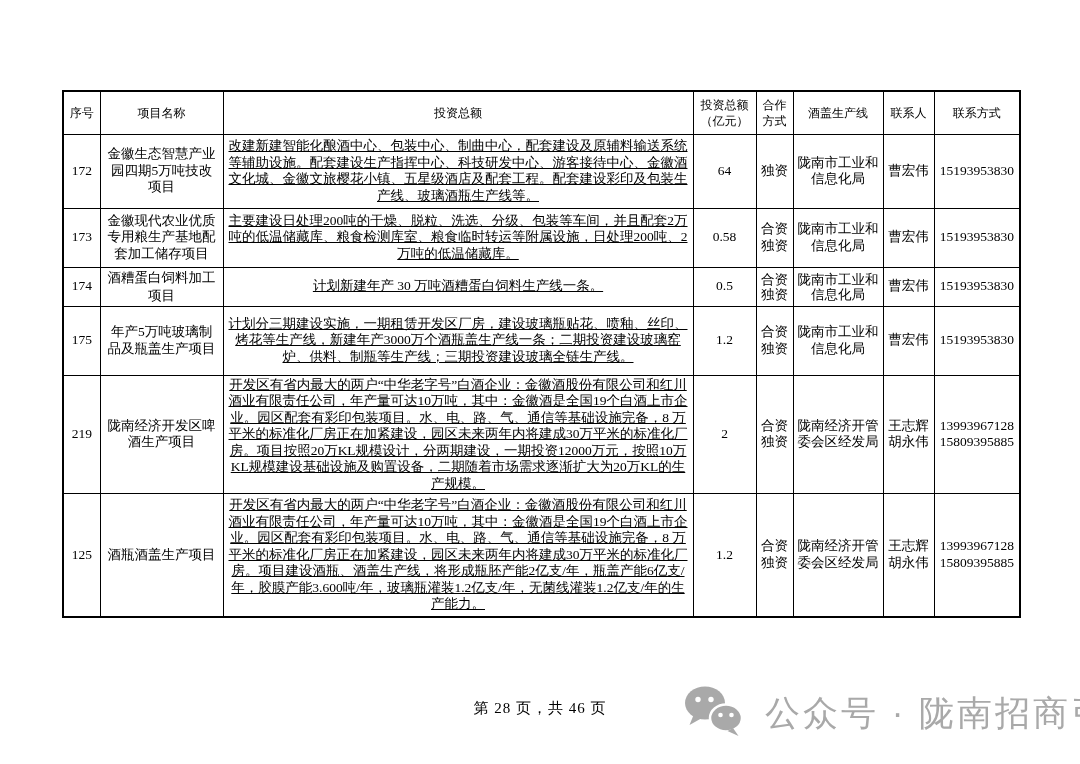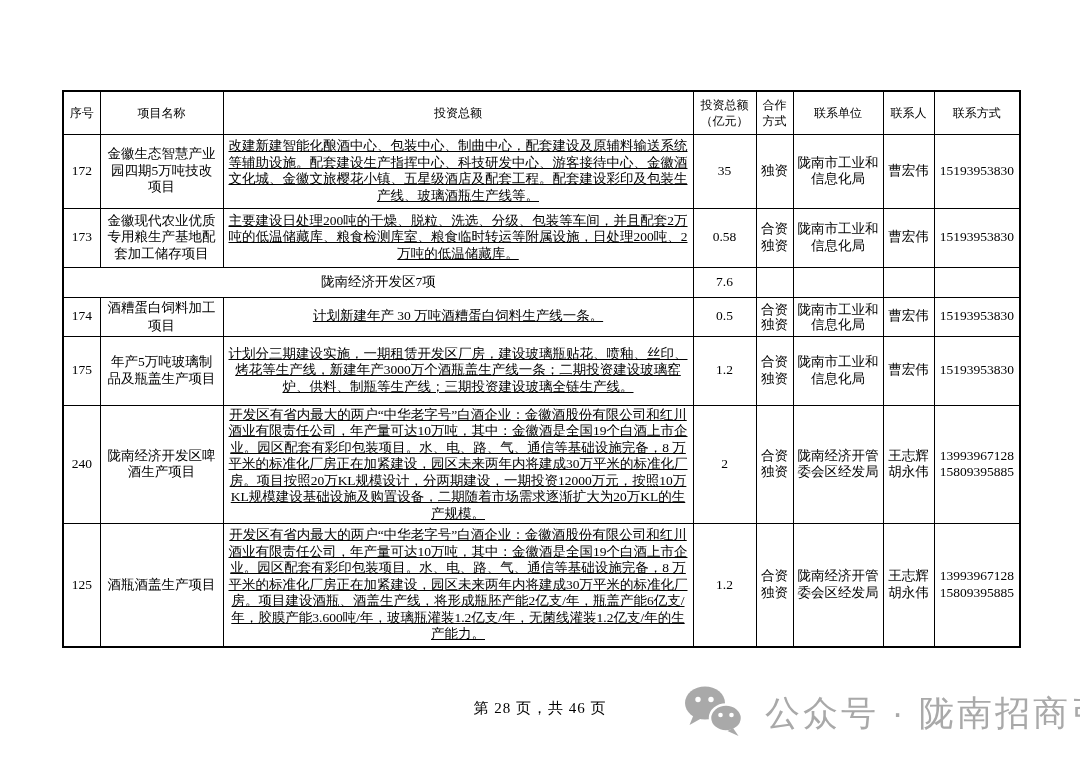--- a/index.html
+++ b/index.html
@@ -86,56 +86,48 @@
 
     <tbody>
         <tr>
       <td class="hdr">序号</td>
       <td class="hdr">项目名称</td>
       <td class="hdr">投资总额</td>
       <td class="hdr pre">投资总额
 （亿元）</td>
       <td class="hdr pre">合作
 方式</td>
-      <td class="hdr thickL">联系单位</td>
+      <td class="hdr thickL">酒盖生产线</td>
       <td class="hdr">联系人</td>
       <td class="hdr">联系方式</td>
     </tr>
 
     <tr style="height:74px">
       <td>172</td>
       <td class="left">金徽生态智慧产业园四期5万吨技改项目</td>
       <td class="left content-cell">改建新建智能化酿酒中心、包装中心、制曲中心，配套建设及原辅料输送系统等辅助设施。配套建设生产指挥中心、科技研发中心、游客接待中心、金徽酒文化城、金徽文旅樱花小镇、五星级酒店及配套工程。配套建设彩印及包装生产线、玻璃酒瓶生产线等。</td>
-      <td>35</td>
+      <td>64</td>
       <td class="pre">独资</td>
       <td class="thickL">陇南市工业和信息化局</td>
       <td class="pre">曹宏伟</td>
       <td class="pre">15193953830</td>
     </tr>
 
     <tr style="height:59px">
       <td>173</td>
       <td class="left">金徽现代农业优质专用粮生产基地配套加工储存项目</td>
       <td class="left content-cell">主要建设日处理200吨的干燥、脱粒、洗选、分级、包装等车间，并且配套2万吨的低温储藏库、粮食检测库室、粮食临时转运等附属设施，日处理200吨、2万吨的低温储藏库。</td>
       <td>0.58</td>
       <td class="pre">合资
 独资</td>
       <td class="thickL">陇南市工业和信息化局</td>
       <td class="pre">曹宏伟</td>
       <td class="pre">15193953830</td>
     </tr>
 
-    <tr style="height:30px">
-      <td class="left" colspan="3">陇南经济开发区7项</td>
-      <td>7.6</td>
-      <td></td>
-      <td class="thickL"></td>
-      <td></td>
-      <td></td>
-    </tr>
 
     <tr style="height:30px">
       <td>174</td>
       <td class="left" style="line-height:18px">酒糟蛋白饲料加工项目</td>
       <td class="left content-cell">计划新建年产 30 万吨酒糟蛋白饲料生产线一条。</td>
       <td>0.5</td>
       <td class="pre" style="line-height:15px">合资
 独资</td>
       <td class="thickL" style="line-height:15px">陇南市工业和信息化局</td>
       <td>曹宏伟</td>
@@ -148,21 +140,21 @@
       <td class="left content-cell">计划分三期建设实施，一期租赁开发区厂房，建设玻璃瓶贴花、喷釉、丝印、烤花等生产线，新建年产3000万个酒瓶盖生产线一条；二期投资建设玻璃窑炉、供料、制瓶等生产线；三期投资建设玻璃全链生产线。</td>
       <td>1.2</td>
       <td class="pre">合资
 独资</td>
       <td class="thickL">陇南市工业和信息化局</td>
       <td>曹宏伟</td>
       <td>15193953830</td>
     </tr>
 
     <tr style="height:107px">
-      <td>240</td>
+      <td>219</td>
       <td class="left">陇南经济开发区啤酒生产项目</td>
       <td class="left content-cell">开发区有省内最大的两户“中华老字号”白酒企业：金徽酒股份有限公司和红川酒业有限责任公司，年产量可达10万吨，其中：金徽酒是全国19个白酒上市企业。园区配套有彩印包装项目。水、电、路、气、通信等基础设施完备，8 万平米的标准化厂房正在加紧建设，园区未来两年内将建成30万平米的标准化厂房。项目按照20万KL规模设计，分两期建设，一期投资12000万元，按照10万KL规模建设基础设施及购置设备，二期随着市场需求逐渐扩大为20万KL的生产规模。</td>
       <td>2</td>
       <td class="pre">合资
 独资</td>
       <td class="thickL">陇南经济开管委会区经发局</td>
       <td class="pre">王志辉
 胡永伟</td>
       <td class="pre">13993967128
 15809395885</td>

